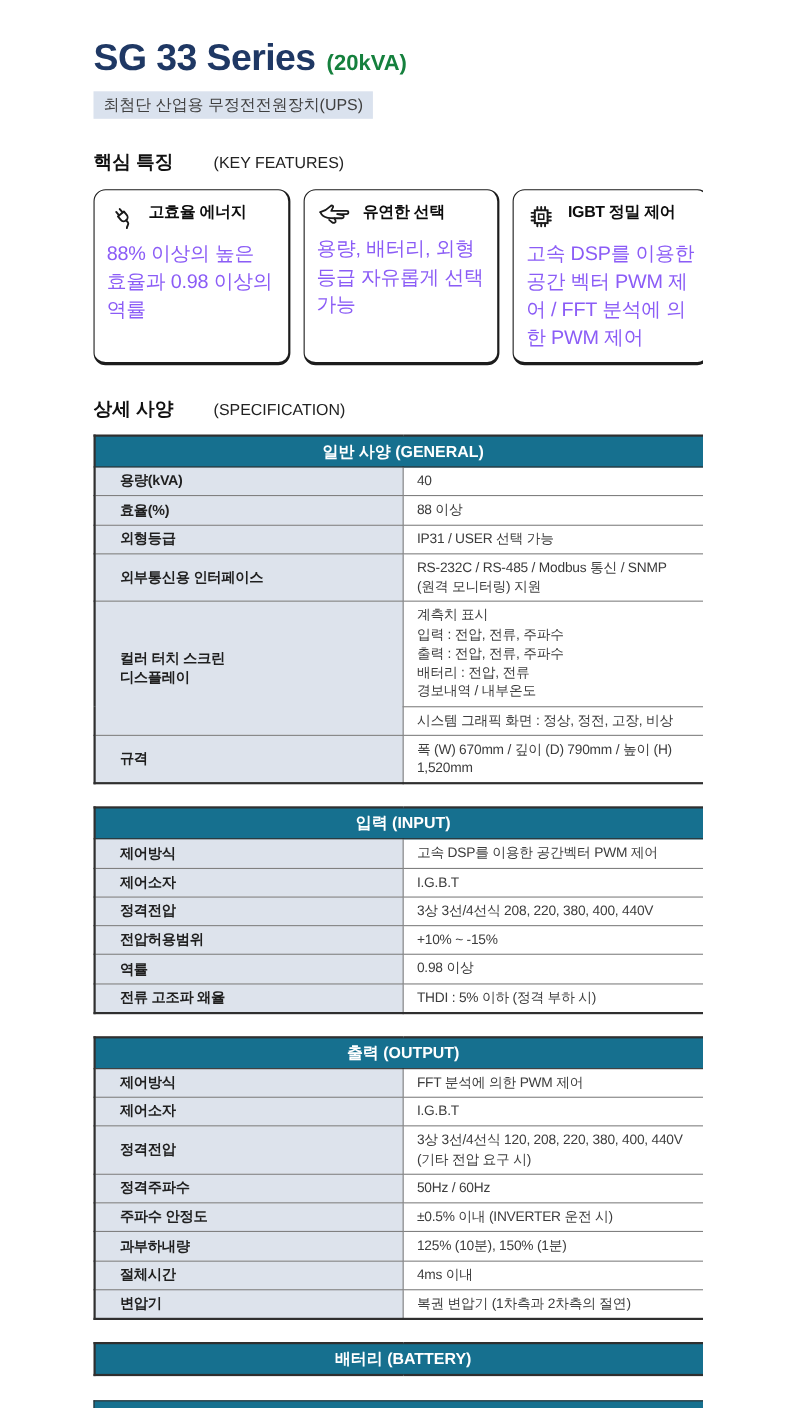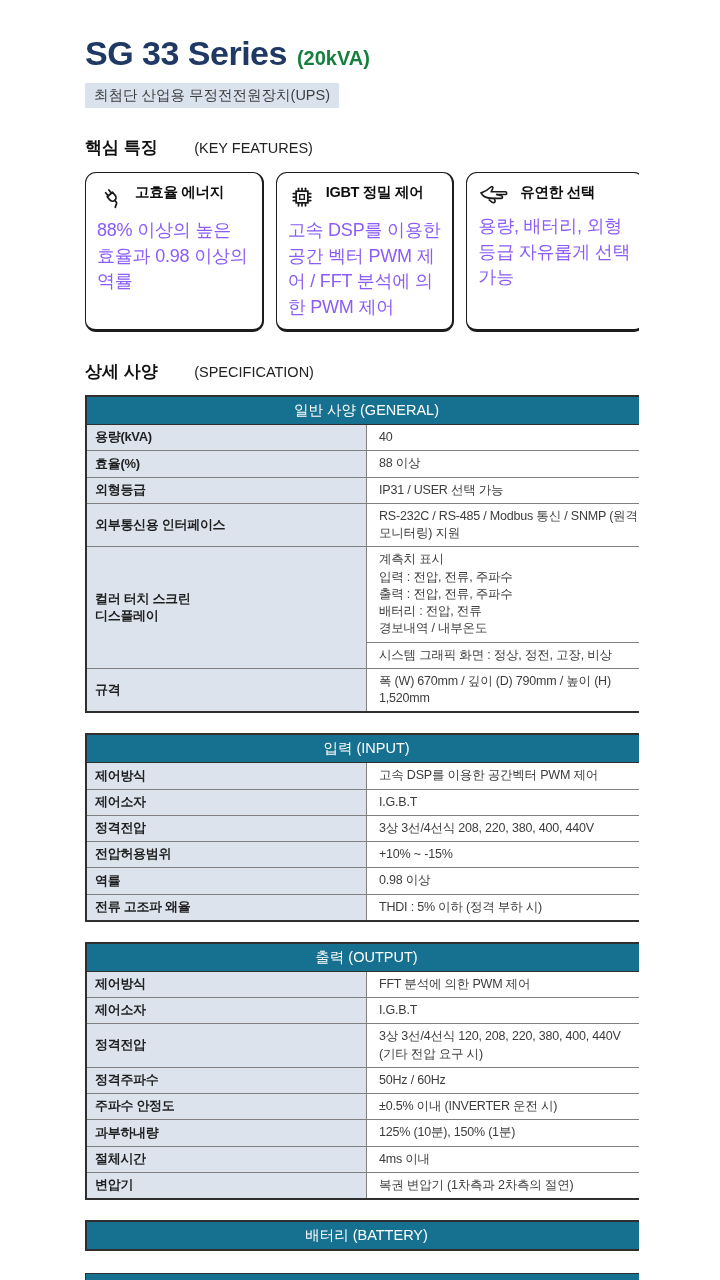--- a/index.html
+++ b/index.html
@@ -24,23 +24,23 @@
   .cards{margin:13px 0 0 85px;width:560px;display:flex;gap:12px;align-items:stretch;}
   .card{flex:1;background:#fff;border:1.5px solid var(--dark);border-right-width:2.5px;
         border-bottom-width:3px;border-radius:11px;padding:10px 11px 9px 11px;min-height:102px;}
   .card-head{display:flex;gap:10px;}
   .card-title{font-size:14.5px;font-weight:bold;color:#0d0d0d;letter-spacing:-0.3px;}
   .card-body{margin-top:7px;font-size:18px;line-height:1.42;color:#8b5cf6;letter-spacing:-0.2px;}
   .cicon{flex:0 0 auto;display:block;}
 
   .spec-table{border-collapse:collapse;width:563px;margin:12px 0 20px 85px;
               border:2px solid var(--outerborder);table-layout:fixed;}
-  .spec-table th{background:var(--header);color:#fff;font-size:14.5px;font-weight:normal;
+  .spec-table th{background:var(--header);color:#fff;font-size:14.5px;font-weight:bold;
                  text-align:center;padding:4px 2px;border:1px solid var(--outerborder);}
-  .spec-table td{border:1px solid var(--innerborder);padding:4px 8px;vertical-align:middle;}
+  .spec-table td{border:1px solid var(--innerborder);padding:4px 22px;vertical-align:middle;}
   .spec-table td.lbl{width:148px;background:var(--labelbg);font-weight:bold;font-size:13px;
                      color:#1f1f1f;letter-spacing:-0.3px;white-space:pre-line;line-height:1.3;}
   .spec-table td.val{font-size:12.5px;color:var(--text);white-space:pre-line;line-height:1.38;
                      letter-spacing:-0.2px;padding-left:12px;}
 
   .partial-strip{position:absolute;left:85px;bottom:0;width:563px;height:7px;
                  background:var(--header);border:1px solid var(--outerborder);border-bottom:none;}
 </style>
 </head>
 <body>
@@ -67,20 +67,32 @@
           <g transform="rotate(-40 12 11)">
             <path d="M9 9.5 h6 v3.5 a3 3 0 0 1 -3 3 a3 3 0 0 1 -3 -3 z"></path>
             <line x1="10.2" y1="9.5" x2="10.2" y2="6"></line>
             <line x1="13.8" y1="9.5" x2="13.8" y2="6"></line>
             <path d="M12 16 v2 c0 2 -2.5 1.5 -3.5 3"></path>
           </g>
         </svg>
         <span class="card-title">고효율 에너지</span>
       </div>
       <div class="card-body">88% 이상의 높은 효율과 0.98 이상의 역률</div>
+    </div>
+
+    <div class="card">
+      <div class="card-head">
+        <svg class="cicon" width="32" height="24" viewBox="0 0 30 22" fill="none" stroke="#1a1a1a" stroke-width="1.5" stroke-linecap="round" stroke-linejoin="round">
+          <path d="M3 9 C6.5 8 9.5 6 11.5 4 C12.5 3 14.5 3 13.8 5 L12.3 8 L25.5 8 C27.4 8 27.4 10.6 25.5 10.6 L17.5 10.6"></path>
+          <path d="M17.5 10.6 L22 11.6 C23.6 12.1 23.2 14.2 21.5 14.2 L15 14.2 C11 14.2 7.5 13.6 5.5 12.2 C4 11.2 3.4 10 3 9"></path>
+          <path d="M15 14.2 L16 16.2 C16.6 17.8 14.4 18.8 13 17.6 L10.5 15.6"></path>
+        </svg>
+        <span class="card-title">유연한 선택</span>
+      </div>
+      <div class="card-body">용량, 배터리, 외형등급 자유롭게 선택 가능</div>
     </div>
 
     <div class="card">
       <div class="card-head">
         <svg class="cicon" width="28" height="28" viewBox="0 0 24 24" fill="none" stroke="#1a1a1a" stroke-width="1.5" stroke-linecap="round">
           <rect x="7" y="7" width="10" height="10"></rect>
           <rect x="10" y="10" width="4" height="4" stroke-width="1.2"></rect>
           <line x1="9" y1="7" x2="9" y2="4.5"></line>
             <line x1="12" y1="7" x2="12" y2="4.5"></line>
             <line x1="15" y1="7" x2="15" y2="4.5"></line>
@@ -92,32 +104,20 @@
             <line x1="7" y1="15" x2="4.5" y2="15"></line>
           <line x1="17" y1="9" x2="19.5" y2="9"></line>
             <line x1="17" y1="12" x2="19.5" y2="12"></line>
             <line x1="17" y1="15" x2="19.5" y2="15"></line>
         </svg>
         <span class="card-title">IGBT 정밀 제어</span>
       </div>
       <div class="card-body">고속 DSP를 이용한 공간 벡터 PWM 제어 / FFT 분석에 의한 PWM 제어</div>
     </div>
 
-    <div class="card">
-      <div class="card-head">
-        <svg class="cicon" width="32" height="24" viewBox="0 0 30 22" fill="none" stroke="#1a1a1a" stroke-width="1.5" stroke-linecap="round" stroke-linejoin="round">
-          <path d="M3 9 C6.5 8 9.5 6 11.5 4 C12.5 3 14.5 3 13.8 5 L12.3 8 L25.5 8 C27.4 8 27.4 10.6 25.5 10.6 L17.5 10.6"></path>
-          <path d="M17.5 10.6 L22 11.6 C23.6 12.1 23.2 14.2 21.5 14.2 L15 14.2 C11 14.2 7.5 13.6 5.5 12.2 C4 11.2 3.4 10 3 9"></path>
-          <path d="M15 14.2 L16 16.2 C16.6 17.8 14.4 18.8 13 17.6 L10.5 15.6"></path>
-        </svg>
-        <span class="card-title">유연한 선택</span>
-      </div>
-      <div class="card-body">용량, 배터리, 외형등급 자유롭게 선택 가능</div>
-    </div>
-
   </div>
 
   <div class="sec-heading">
     <span class="ko">상세 사양</span>
     <span class="en">(SPECIFICATION)</span>
   </div>
 
   <table class="spec-table">
       <thead>
         <tr>

